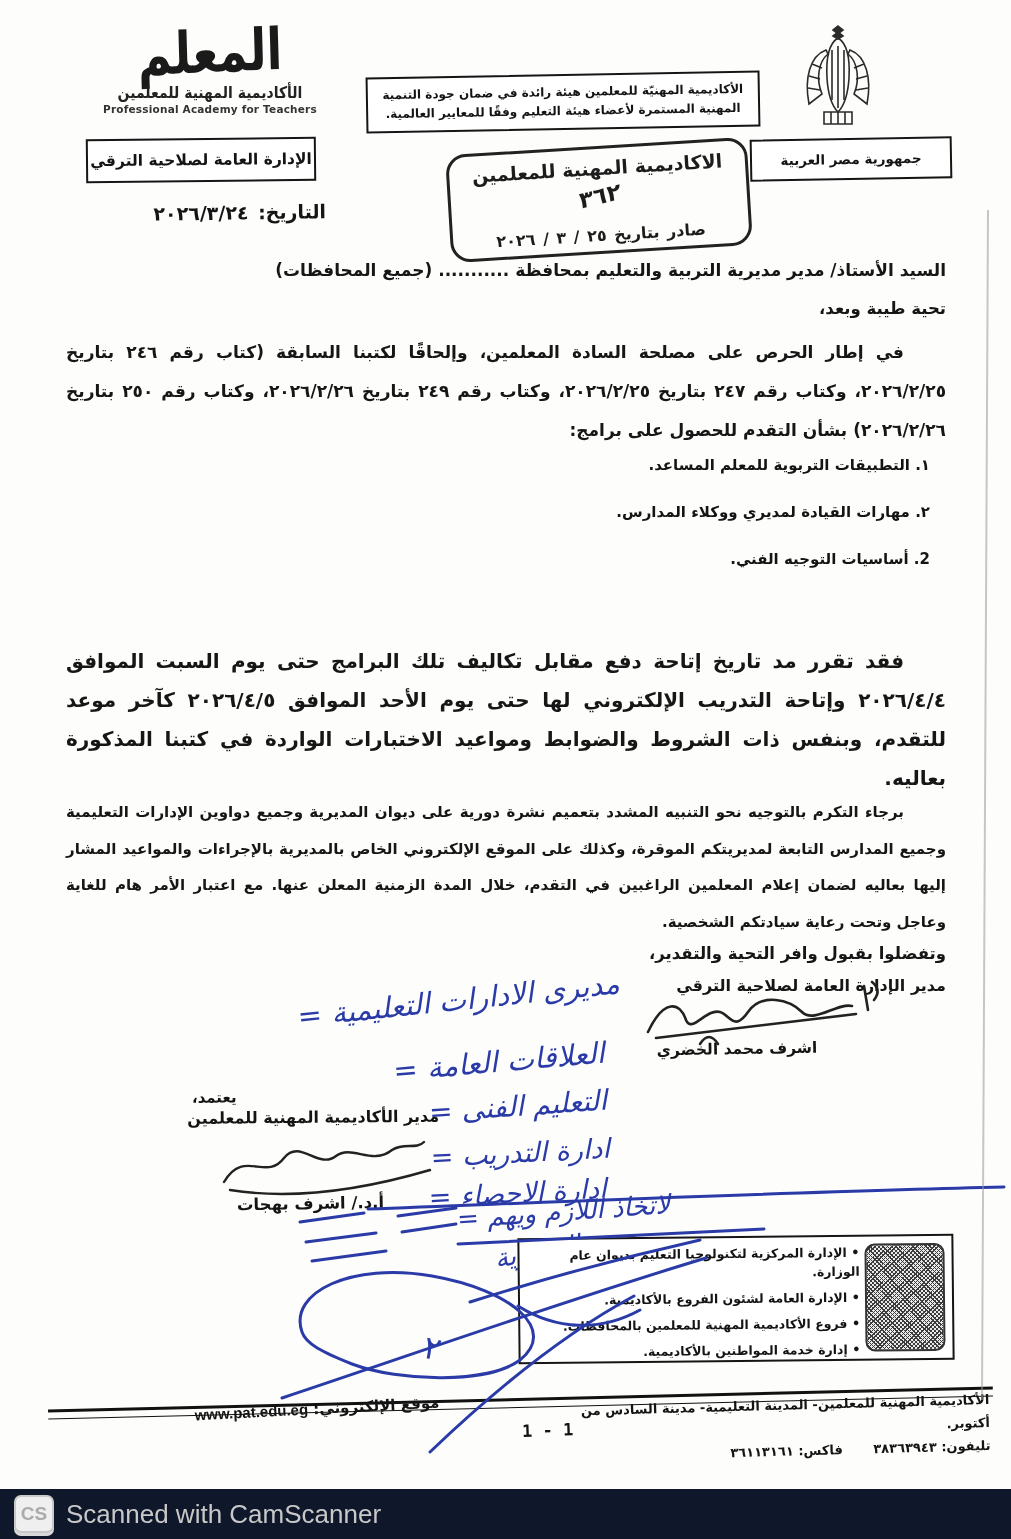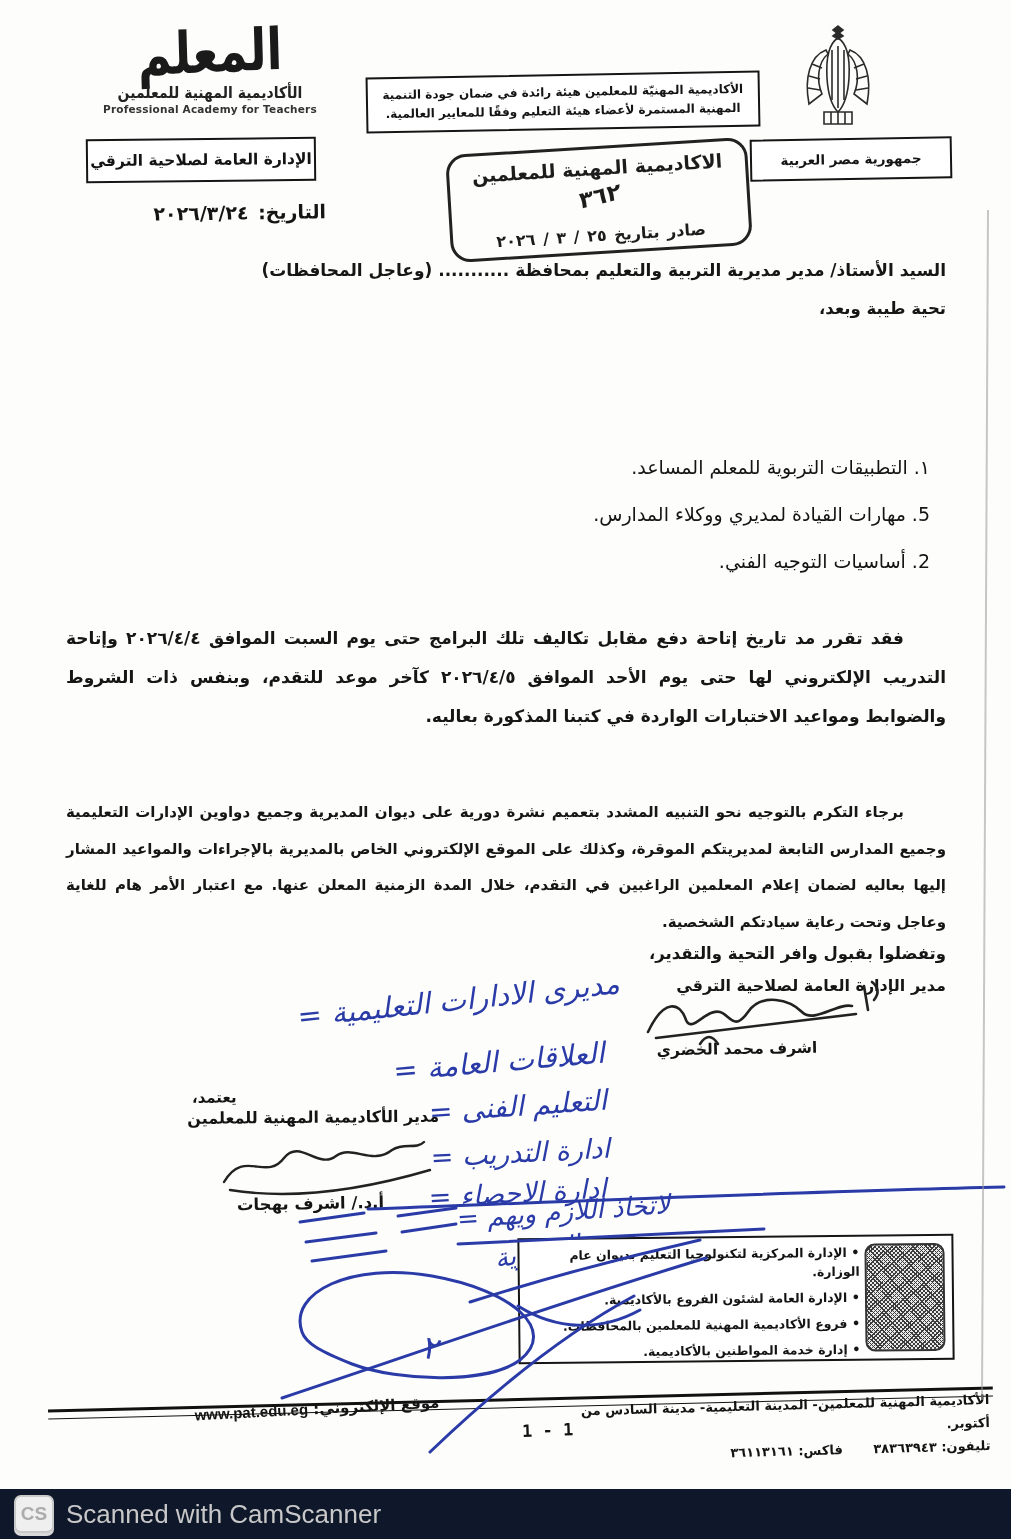--- a/index.html
+++ b/index.html
@@ -41,22 +41,22 @@
     transform:rotate(-10deg) skewX(-8deg); letter-spacing:2px;}
   .stamp-line2{position:absolute; left:0; right:0; bottom:6px; font-size:16px; font-weight:700;
     word-spacing:2px;}
 
   
   .body-text{left:66px; width:880px; text-align:justify; font-weight:700; color:#161616;}
   .to-line{top:260px; font-size:17px;}
   .greeting{top:299px; text-align:right; padding-right:228px; font-size:16.5px;}
   .para1{top:333px; font-size:17px; line-height:39px; text-indent:42px;}
   .programs{top:456px; left:66px; width:880px;}
-  .program-item{direction:rtl; font-size:19px; font-weight:400; height:47px; text-align:right; padding-right:16px;}
-  .para2{top:619px; font-size:17px; line-height:39px; text-indent:42px;}
+  .program-item{direction:rtl; font-size:15px; font-weight:700; height:47px; text-align:right; padding-right:16px;}
+  .para2{top:642px; font-size:20px; line-height:39px; text-indent:42px;}
   .para3{top:794px; font-size:15px; line-height:36.5px; text-indent:42px;}
   .closing{top:944px; text-align:right; padding-right:292px; font-size:16.5px;}
 
   
   .sig-title-right{top:976px; text-align:right; padding-right:102px; font-size:16px; letter-spacing:-.3px;}
   .sig-name-right{left:642px; top:1040px; width:190px; font-size:15.5px; font-weight:700; text-align:center;
     transform:rotate(-1deg);}
   .approve-block{left:137px; top:1088px; width:302px; direction:rtl; text-align:right; transform:rotate(-.5deg);}
   .approve-word{font-size:15px; font-weight:700; padding-left:55px; text-align:left;}
   .approve-title{font-size:16px; font-weight:700; letter-spacing:-.4px; margin-top:2px;}
@@ -146,26 +146,27 @@
   </div>
 
   <div class="abs republic-box ar">جمهورية مصر العربية</div>
 
   <div class="abs stamp">
     <div class="stamp-line1 ar">الاكاديمية المهنية للمعلمين</div>
     <div class="stamp-num">٣٦٢</div>
     <div class="stamp-line2 ar">صادر بتاريخ ٢٥ / ٣ / ٢٠٢٦</div>
   </div>
 
-  <div class="abs body-text ar to-line">السيد الأستاذ/ مدير مديرية التربية والتعليم بمحافظة ........... (وعاجل المحافظات)</div>
+  <div class="abs body-text ar to-line">السيد الأستاذ/ مدير مديرية التربية والتعليم بمحافظة ........... (جميع المحافظات)</div>
   <div class="abs body-text ar greeting">تحية طيبة وبعد،</div>
+  <div class="abs body-text ar para1">في إطار الحرص على مصلحة السادة المعلمين، وإلحاقًا لكتبنا السابقة (كتاب رقم ٢٤٦ بتاريخ ٢٠٢٦/٢/٢٥، وكتاب رقم ٢٤٧ بتاريخ ٢٠٢٦/٢/٢٥، وكتاب رقم ٢٤٩ بتاريخ ٢٠٢٦/٢/٢٦، وكتاب رقم ٢٥٠ بتاريخ ٢٠٢٦/٢/٢٦) بشأن التقدم للحصول على برامج:</div>
 
   <div class="abs programs">
     <div class="program-item">١. التطبيقات التربوية للمعلم المساعد.</div>
-    <div class="program-item">5. مهارات القيادة لمديري ووكلاء المدارس.</div>
+    <div class="program-item">٢. مهارات القيادة لمديري ووكلاء المدارس.</div>
     <div class="program-item">2. أساسيات التوجيه الفني.</div>
   </div>
 
   <div class="abs body-text ar para2">فقد تقرر مد تاريخ إتاحة دفع مقابل تكاليف تلك البرامج حتى يوم السبت الموافق ٢٠٢٦/٤/٤ وإتاحة التدريب الإلكتروني لها حتى يوم الأحد الموافق ٢٠٢٦/٤/٥ كآخر موعد للتقدم، وبنفس ذات الشروط والضوابط ومواعيد الاختبارات الواردة في كتبنا المذكورة بعاليه.</div>
   <div class="abs body-text ar para3">برجاء التكرم بالتوجيه نحو التنبيه المشدد بتعميم نشرة دورية على ديوان المديرية وجميع دواوين الإدارات التعليمية وجميع المدارس التابعة لمديريتكم الموقرة، وكذلك على الموقع الإلكتروني الخاص بالمديرية بالإجراءات والمواعيد المشار إليها بعاليه لضمان إعلام المعلمين الراغبين في التقدم، خلال المدة الزمنية المعلن عنها. مع اعتبار الأمر هام للغاية وعاجل وتحت رعاية سيادتكم الشخصية.</div>
   <div class="abs body-text ar closing">وتفضلوا بقبول وافر التحية والتقدير،</div>
 
   <div class="abs body-text ar sig-title-right">مدير الإدارة العامة لصلاحية الترقي</div>
   <div class="abs ar sig-name-right">اشرف محمد الخضري</div>
 

